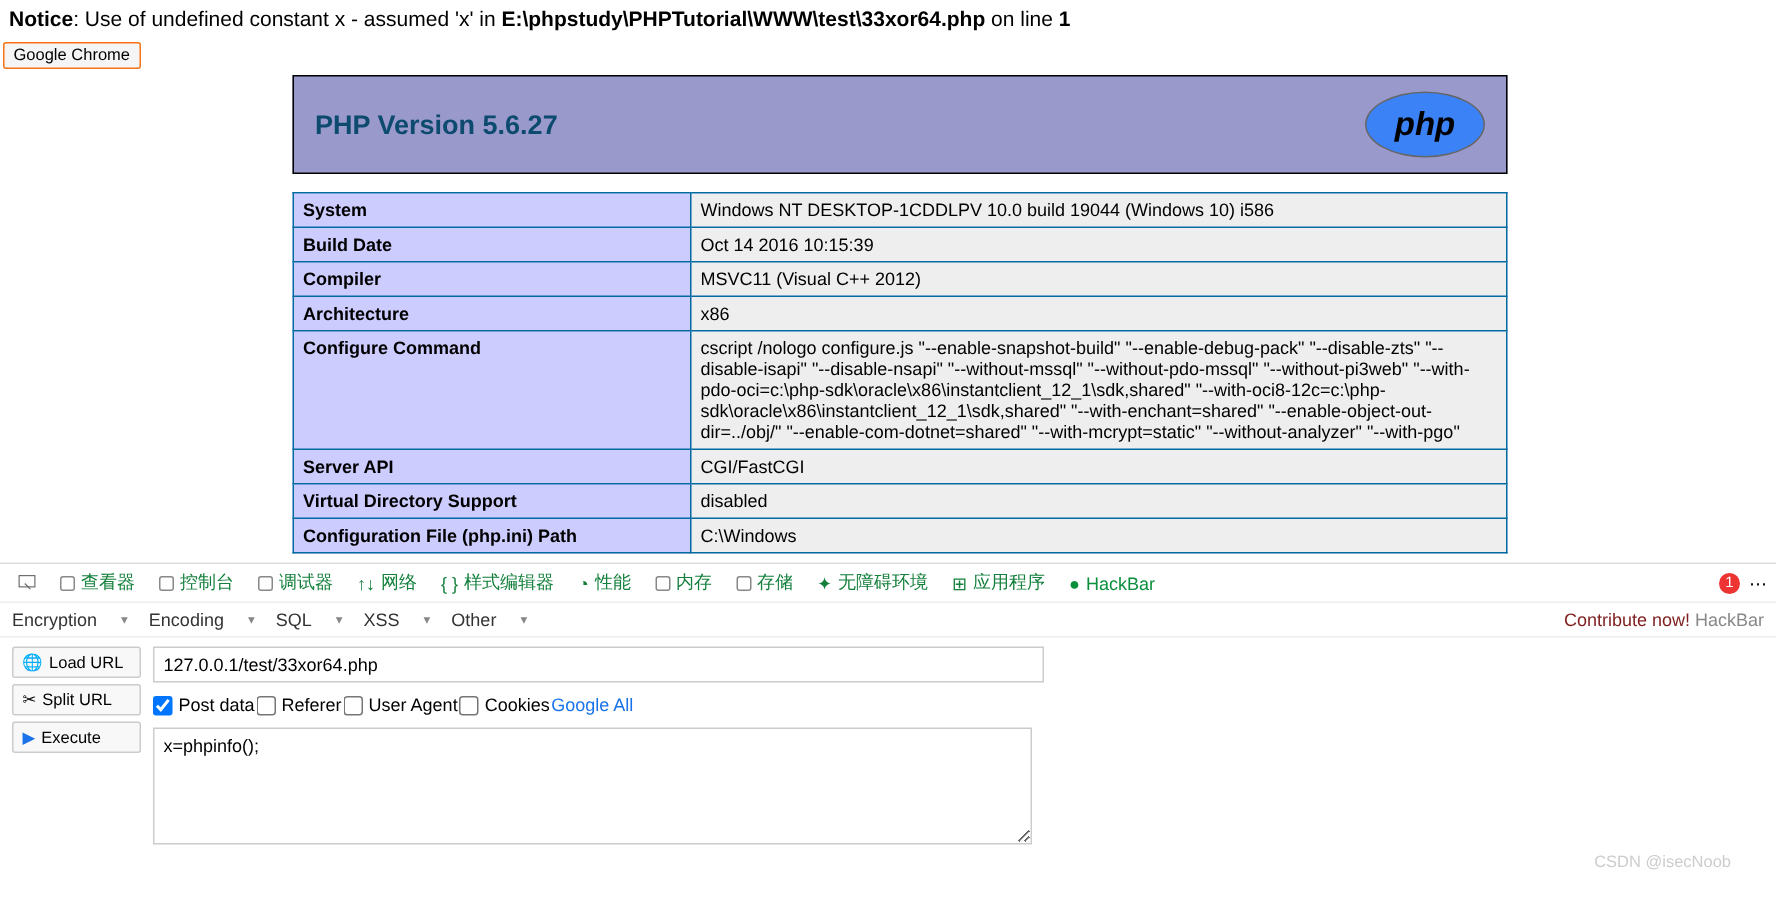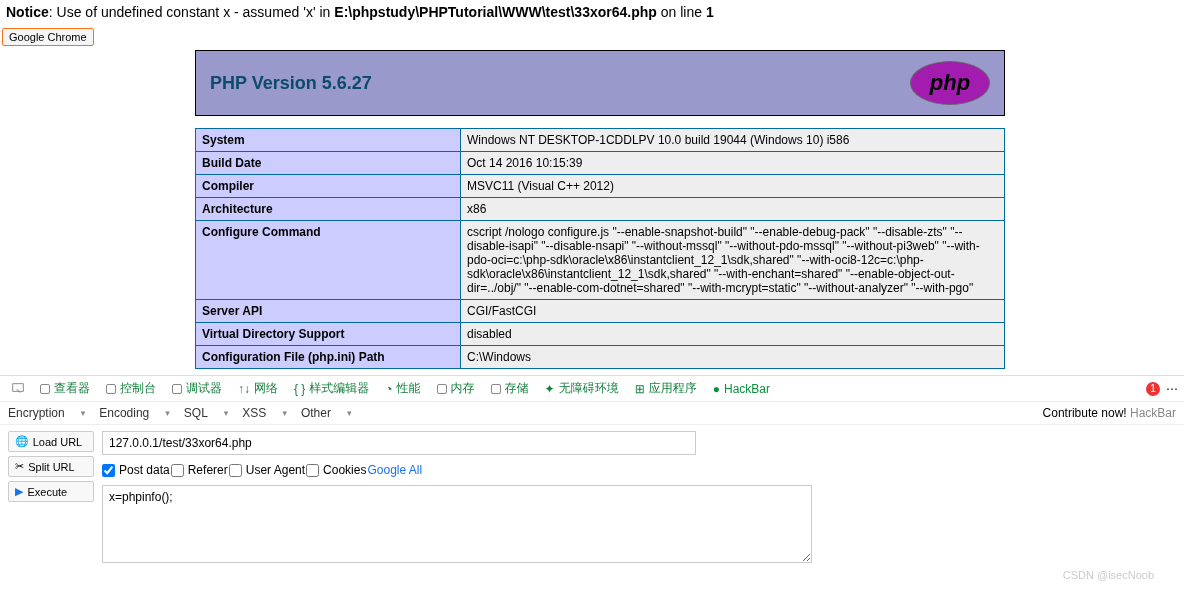--- a/index.html
+++ b/index.html
@@ -3,21 +3,21 @@
 <meta charset="utf-8">
 <style>
   * { box-sizing: border-box; margin: 0; padding: 0; }
   body { font-family: Arial, sans-serif; font-size: 12px; background: #fff; color: #000; width: 1184px; }
   .notice { padding: 4px 6px; font-size: 14px; }
   .notice b { font-weight: bold; }
   .chrome-badge { display: inline-block; border: 1px solid #f97316; background: #f5f5f5; padding: 2px 6px; font-size: 11px; margin: 4px 2px; border-radius: 2px; }
   .php-wrap { width: 810px; margin: 0 auto 0 195px; }
   .php-header { background: #9999cc; border: 1px solid #000; display: flex; align-items: center; justify-content: space-between; padding: 10px 14px; }
   .php-header h1 { font-size: 18px; font-weight: bold; color: #0c4a6e; }
-  .php-logo { background: #a21caf; border-radius: 50%/50%; width: 80px; height: 44px; display: flex; align-items: center; justify-content: center; font-weight: bold; font-style: italic; font-size: 22px; color: #000; border: 1px solid #666; }
+  .php-logo { background: #3b82f6; border-radius: 50%/50%; width: 80px; height: 44px; display: flex; align-items: center; justify-content: center; font-weight: bold; font-style: italic; font-size: 22px; color: #000; border: 1px solid #666; }
   .info-table { width: 100%; border-collapse: collapse; margin-top: 12px; font-size: 12px; }
   .info-table td { border: 1px solid #0369a1; padding: 4px 6px; vertical-align: top; }
   .info-table td.k { background: #ccccff; width: 265px; font-weight: bold; }
   .info-table td.v { background: #eeeeee; }
   .devtools { border-top: 1px solid #ddd; margin-top: 6px; font-size: 12px; background: #fff; }
   .dt-tabs { display: flex; align-items: center; gap: 4px; padding: 2px 6px; border-bottom: 1px solid #eee; }
   .dt-tab { display: flex; align-items: center; gap: 4px; padding: 2px 6px; color: #15803d; cursor: pointer; font-size: 12px; }
   .dt-tab.active { color: #0a8f3c; }
   .dt-tab .ico { width: 12px; height: 12px; display: inline-block; }
   .dt-right { margin-left: auto; display: flex; align-items: center; gap: 6px; }
@@ -26,22 +26,22 @@
   .hb-menu .mi { color: #333; cursor: pointer; display: flex; align-items: center; gap: 16px; }
   .caret { font-size: 9px; color: #888; }
   .hb-body { display: flex; padding: 6px 8px; gap: 8px; }
   .hb-left { width: 86px; display: flex; flex-direction: column; gap: 4px; }
   .hb-btn { border: 1px solid #ccc; background: #f8f8f8; padding: 3px 6px; font-size: 11px; display: flex; align-items: center; gap: 4px; cursor: pointer; border-radius: 2px; }
   .hb-right { flex: 1; display: flex; flex-direction: column; gap: 8px; }
   .url-input { width: 594px; border: 1px solid #ccc; padding: 4px 6px; font-size: 12px; font-family: inherit; }
   .opt-row { display: flex; align-items: center; gap: 1px; font-size: 12px; }
   .opt-row label { display: flex; align-items: center; gap: 4px; }
   .clear { color: #1a73e8; cursor: pointer; }
-  .body-area { width: 710px; height: 78px; border: 1px solid #ccc; padding: 4px 6px; font-size: 12px; font-family: inherit; resize: both; }
-  .contrib { color: #000000; }
+  .body-area { width: 586px; height: 78px; border: 1px solid #ccc; padding: 4px 6px; font-size: 12px; font-family: inherit; resize: both; }
+  .contrib { color: #7f1d1d; }
   .mini-ico { width: 10px; height: 10px; display: inline-block; border: 1px solid #888; border-radius: 2px; }
   .watermark { position: relative; text-align: right; color: #ccc; font-size: 11px; padding-right: 30px; }
 </style>
 </head>
 <body>
 
 
 
 <div class="notice">
   <b>Notice</b><span>: Use of undefined constant x - assumed 'x' in </span><b>E:\phpstudy\PHPTutorial\WWW\test\33xor64.php</b><span> on line </span><b>1</b>

